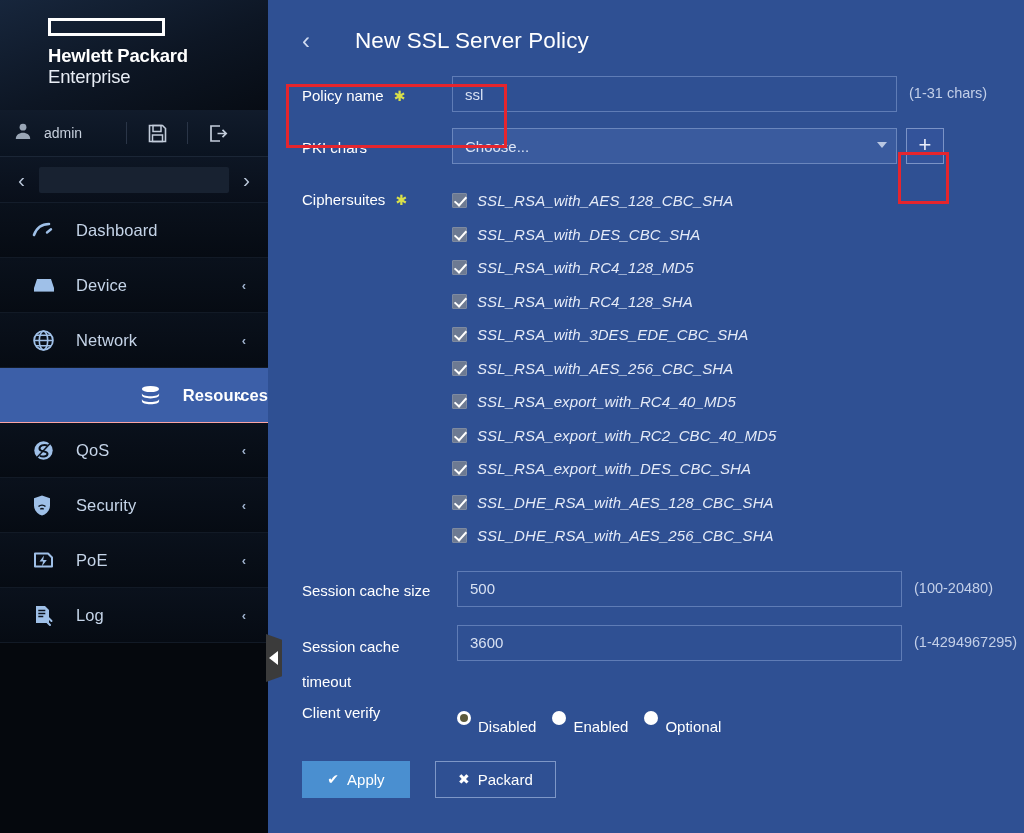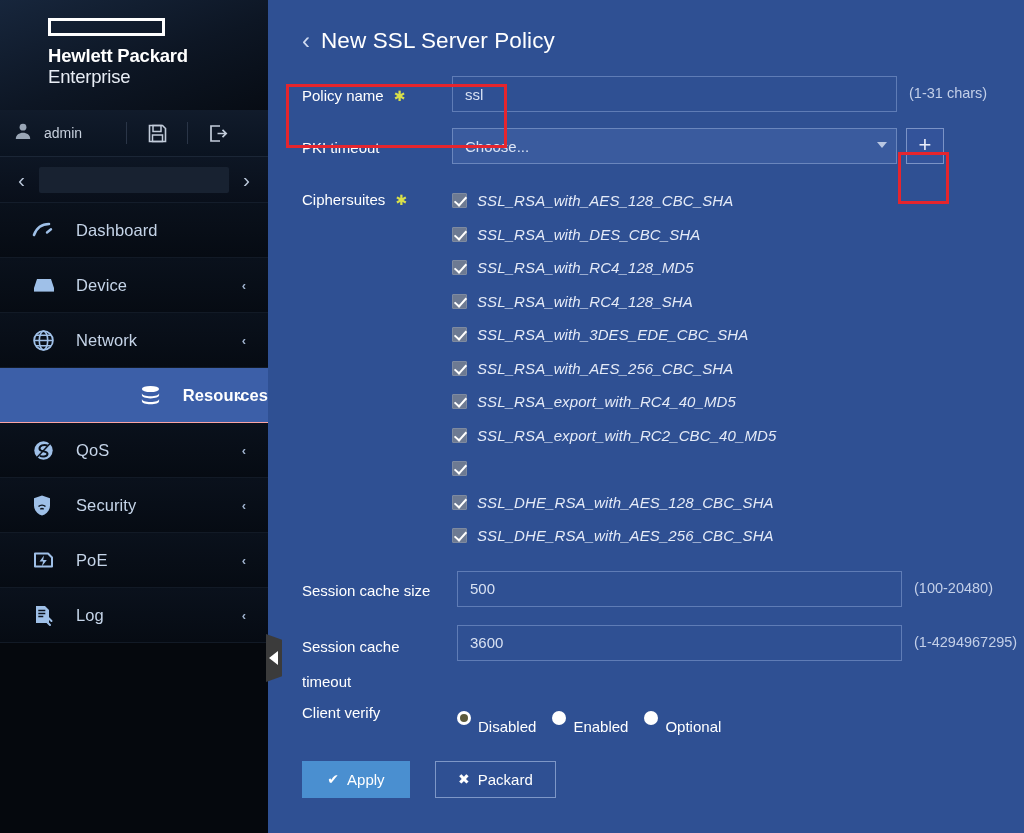--- a/index.html
+++ b/index.html
@@ -124,21 +124,21 @@
   }
   .page-head {
     display: flex; align-items: center;
     padding: 28px 0 0 34px;
   }
   .back-chev {
     color: #cfdaf0; font-size: 24px; font-weight: 300; margin-right: 11px;
     line-height: 1;
   }
   .page-title {
-    color: #ffffff; font-size: 22.5px; letter-spacing: 0.1px;
+    color: #ffffff; font-size: 22.5px; letter-spacing: 0.1px; margin-left: 34px;
   }
 
   .form { padding: 22px 0 0 0; }
   .row {
     display: flex; align-items: flex-start;
     padding-left: 34px; margin-bottom: 0;
   }
   .lbl {
     width: 150px; flex: 0 0 150px;
     color: #ffffff; font-size: 15px; line-height: 20px;
@@ -392,21 +392,21 @@
         <div class="lbl">
           <span>Policy name</span><span class="star">✱</span>
         </div>
         <div class="ctl inline">
           <input class="txtinput" type="text" value="ssl" style="">
           <span class="hint">(1-31 chars)</span>
         </div>
       </div>
 
       <div class="row" style="margin-bottom:16px;">
-        <div class="lbl">PKI timeout</div>
+        <div class="lbl">PKI chars</div>
         <div class="ctl inline">
           <div class="select-wrap">
             <div class="selbox">Choose...</div>
             <span class="caret"></span>
           </div>
           <div class="plusbtn">+</div>
         </div>
       </div>
 
       <div class="row">
@@ -441,20 +441,21 @@
           <div class="cipher-row">
               <span class="cb"></span>
               <span class="cipher-name">SSL_RSA_export_with_RC4_40_MD5</span>
             </div>
           <div class="cipher-row">
               <span class="cb"></span>
               <span class="cipher-name">SSL_RSA_export_with_RC2_CBC_40_MD5</span>
             </div>
           <div class="cipher-row">
               <span class="cb"></span>
+              <span class="cipher-name">SSL_RSA_export_with_DES_CBC_SHA</span>
             </div>
           <div class="cipher-row">
               <span class="cb"></span>
               <span class="cipher-name">SSL_DHE_RSA_with_AES_128_CBC_SHA</span>
             </div>
           <div class="cipher-row">
               <span class="cb"></span>
               <span class="cipher-name">SSL_DHE_RSA_with_AES_256_CBC_SHA</span>
             </div>
         </div>

